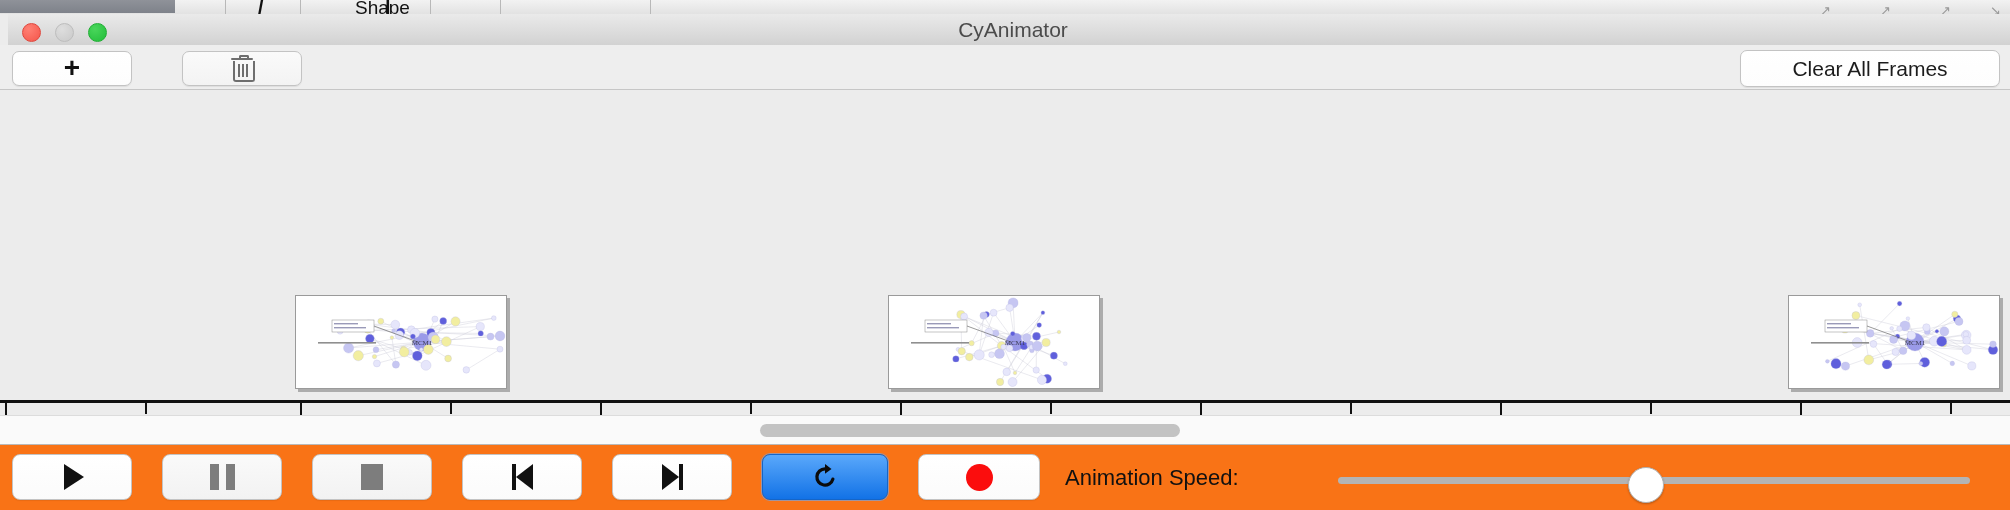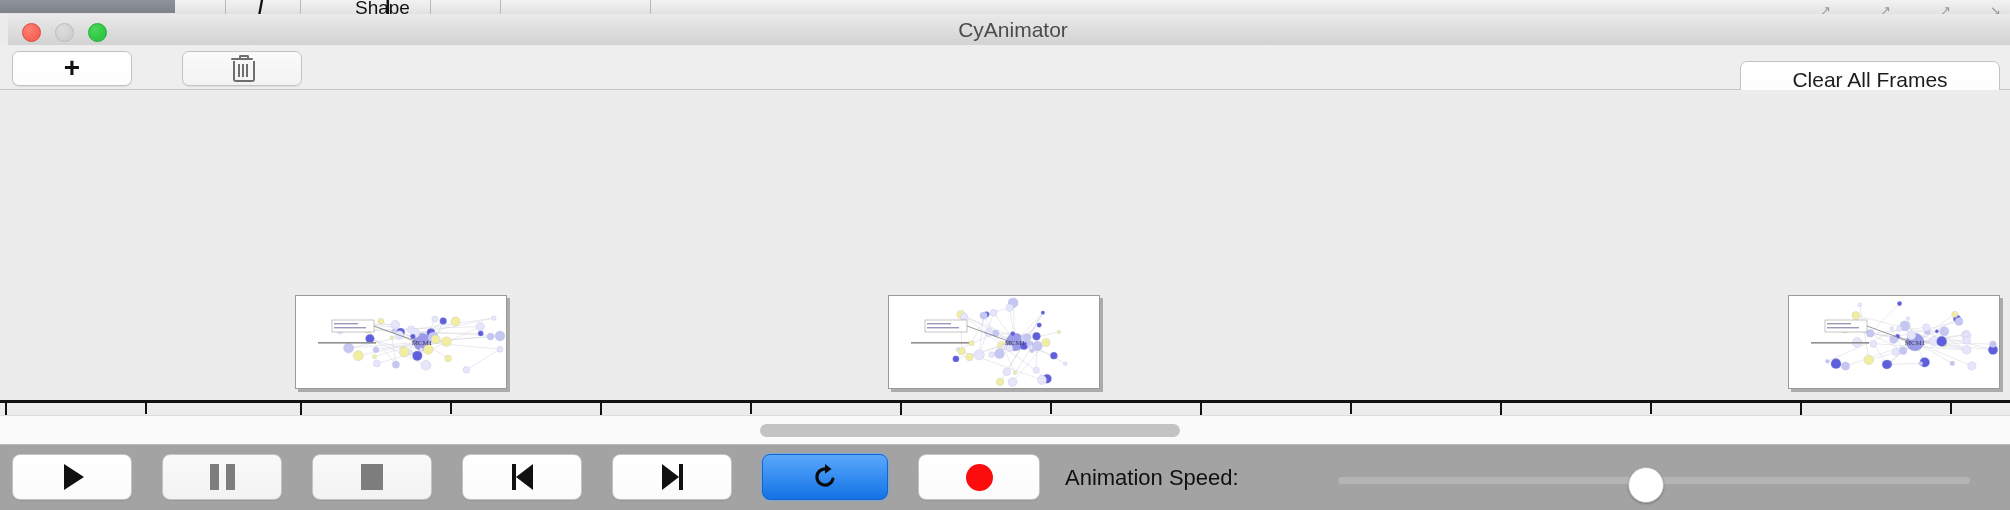--- a/index.html
+++ b/index.html
@@ -34,21 +34,21 @@
 
   
   .toolbar{position:absolute;left:0;top:45px;width:2010px;height:44px;
     background:#eeeeee;border-bottom:1px solid #c6c6c6;}
   .btn{position:absolute;border:1px solid #c3c3c3;border-radius:7px;
     background:linear-gradient(#ffffff,#fdfdfd);box-shadow:0 1px 1px rgba(0,0,0,.07);
     display:flex;align-items:center;justify-content:center;cursor:default;}
   .btn.flat{background:linear-gradient(#fafafa,#f3f3f3);}
   .btn-add{left:12px;top:6px;width:118px;height:33px;}
   .btn-del{left:182px;top:6px;width:118px;height:33px;}
-  .btn-clear{left:1740px;top:16px;width:258px;height:35px;font-size:21px;color:#1c1c1c;}
+  .btn-clear{left:1740px;top:5px;width:258px;height:35px;font-size:21px;color:#1c1c1c;}
   .plus{font-size:28px;font-weight:900;color:#111;line-height:1;margin-top:-2px;}
 
   
   .trash{width:22px;height:26px;position:relative;}
   .trash .lid{position:absolute;left:0;top:2px;width:22px;height:2px;background:#6e6e6e;border-radius:1px;}
   .trash .handle{position:absolute;left:8px;top:-1px;width:6px;height:3px;border:2px solid #6e6e6e;border-bottom:none;border-radius:2px 2px 0 0;}
   .trash .can{position:absolute;left:2px;top:5px;width:18px;height:19px;
     border:2px solid #6e6e6e;border-top:none;border-radius:0 0 3px 3px;}
   .trash .bar{position:absolute;top:8px;width:2px;height:13px;background:#6e6e6e;}
 
@@ -65,21 +65,21 @@
   .tick.major{height:22px;}
   .tick.minor{height:11px;}
 
   
   .scrollarea{position:absolute;left:0;top:415px;width:2010px;height:28px;
     background:#fafafa;border-top:1px solid #dcdcdc;border-bottom:1px solid #9e9e9e;}
   .scrollthumb{position:absolute;top:8px;left:760px;width:420px;height:13px;
     border-radius:7px;background:#c3c3c3;}
 
   
-  .transport{position:absolute;left:0;top:444px;width:2010px;height:66px;background:#a3a3a3;
+  .transport{position:absolute;left:0;top:444px;width:2010px;height:66px;background:#f97316;
     border-top:1px solid #b9b9b9;}
   .tbtn{position:absolute;top:9px;height:44px;border:1px solid #c3c3c3;border-radius:8px;
     background:linear-gradient(#ffffff,#fbfbfb);box-shadow:0 1px 1px rgba(0,0,0,.07);
     display:flex;align-items:center;justify-content:center;cursor:default;}
   .tbtn.dim{background:linear-gradient(#fafafa,#f2f2f2);}
   .tbtn.active{background:linear-gradient(#5aa8fb,#1272e6);border:1px solid #1565c8;
     box-shadow:0 0 0 1px rgba(100,170,255,.6);}
 
   .ico-play{width:0;height:0;border-left:20px solid #111;border-top:13px solid transparent;
     border-bottom:13px solid transparent;margin-left:4px;}

